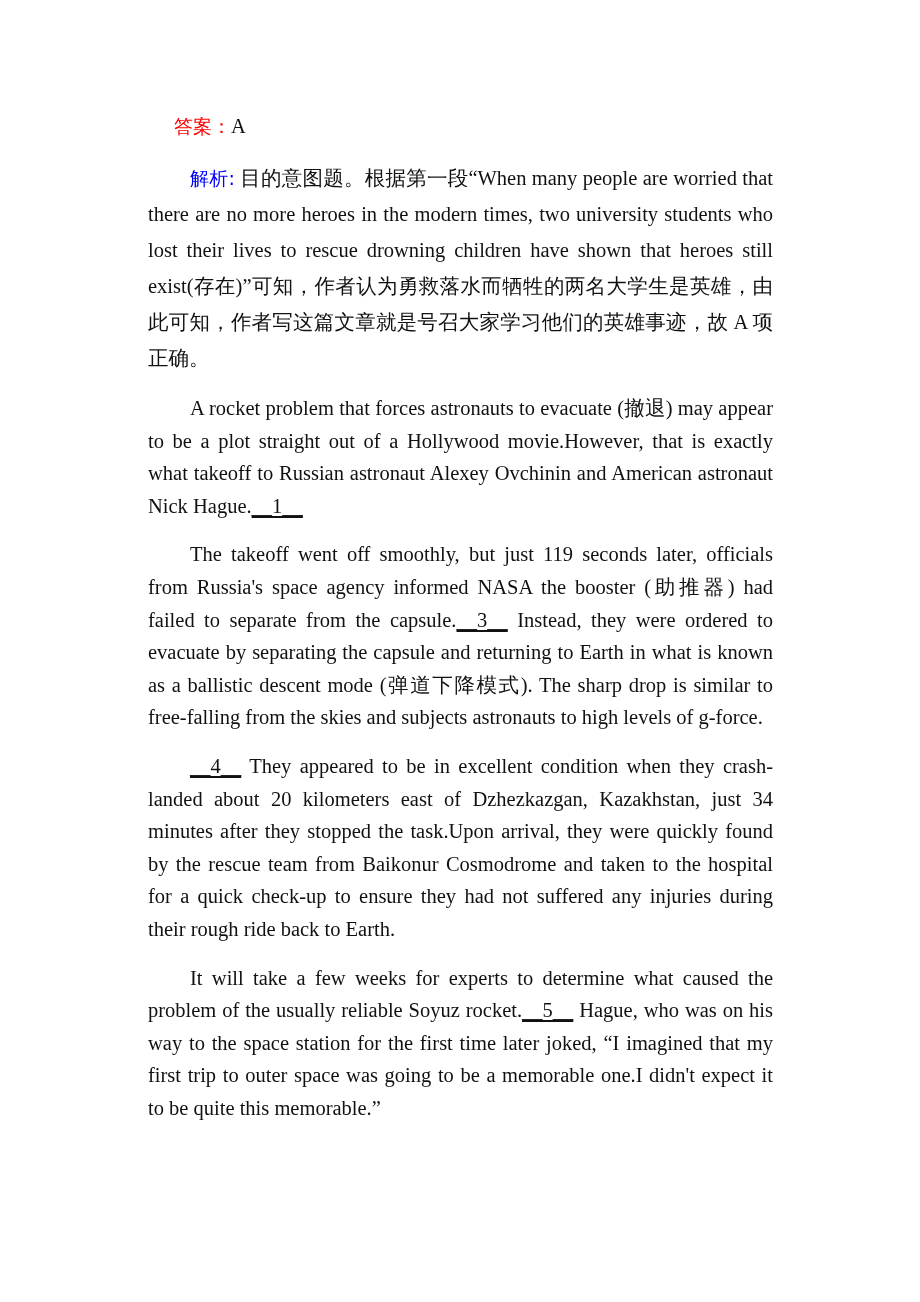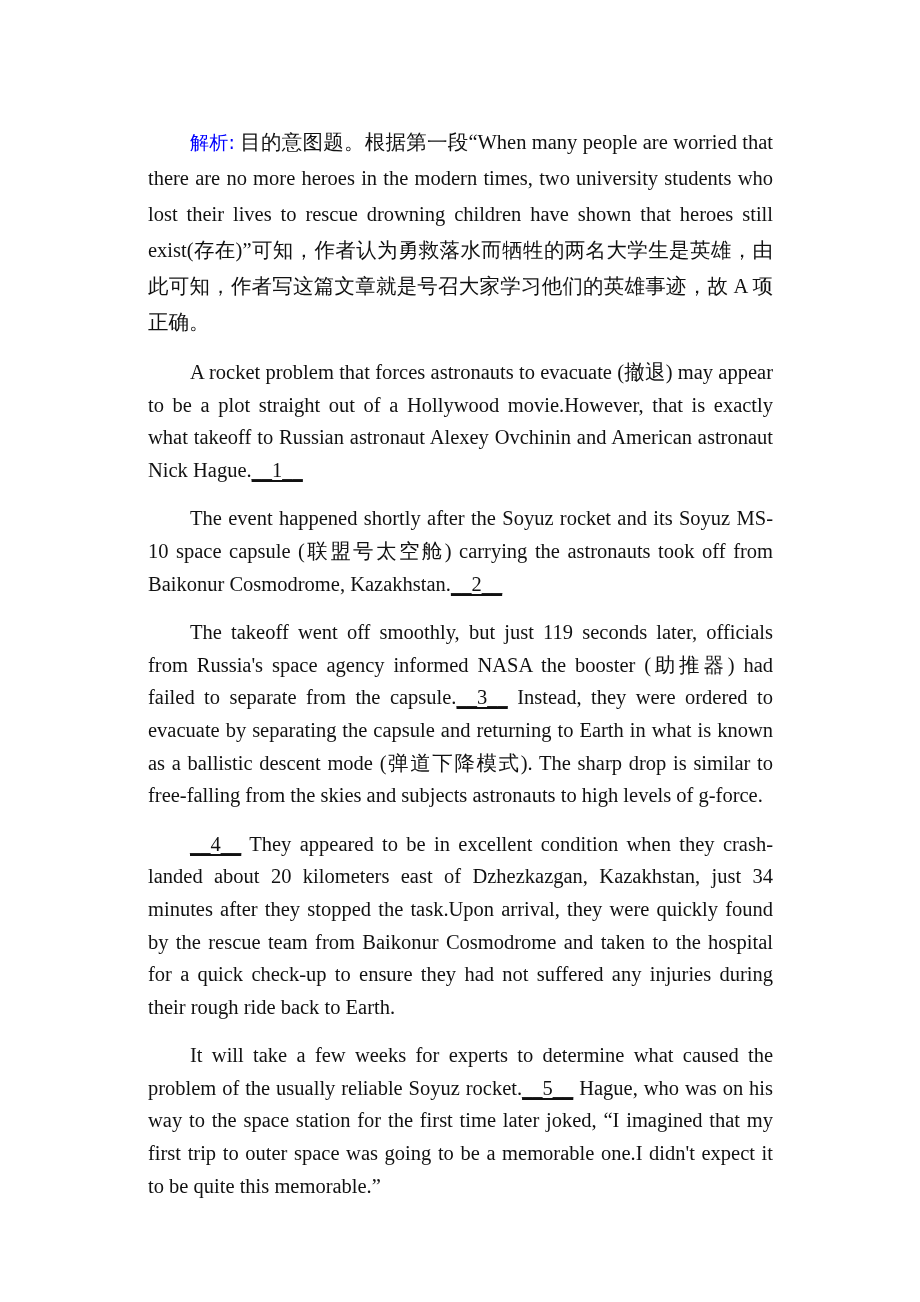--- a/index.html
+++ b/index.html
@@ -21,33 +21,33 @@
   .label-red { color: #ff0000; font-family: "DejaVu Sans", sans-serif; font-size: 19px; }
   .label-blue { color: #0000ff; font-family: "DejaVu Sans", sans-serif; font-size: 19px; }
   .section-title { padding-left: 42px; height: 36px; line-height: 36px; font-size: 20px; }
   .blank { text-decoration: underline; text-underline-offset: 3px; white-space: pre; font-family: Liberation Serif, serif; }
 </style>
 </head>
 <body>
 
 <div class="page">
 
+  <div class="answer-line">
+    <span class="label-red">答案：</span><span>A</span>
+  </div>
 
   <p class="p indent analysis-line">
     <span class="label-blue">解析:</span><span> 目的意图题。根据第一段“When many people are worried that there are no more heroes in the modern times, two university students who lost their lives to rescue drowning children have shown that heroes still exist(存在)”可知，作者认为勇救落水而牺牲的两名大学生是英雄，由此可知，作者写这篇文章就是号召大家学习他们的英雄事迹，故 A 项正确。</span>
   </p>
 
 
   <p class="p indent">
     <span>A rocket problem that forces astronauts to evacuate (撤退) may appear to be a plot straight out of a Hollywood movie.However, that is exactly what takeoff to Russian astronaut Alexey Ovchinin and American astronaut Nick Hague.</span><span class="blank">__1__</span><span></span>
   </p>
 
-  <p class="p indent">
-    <span>The event happened shortly after the Soyuz rocket and its Soyuz MS-10 space capsule (联盟号太空舱) carrying the astronauts took off from Baikonur Cosmodrome, Kazakhstan.</span><span class="blank">__2__</span><span></span>
-  </p>
 
   <p class="p indent">
     <span>The takeoff went off smoothly, but just 119 seconds later, officials from Russia's space agency informed NASA the booster (助推器) had failed to separate from the capsule.</span><span class="blank">__3__</span><span> Instead, they were ordered to evacuate by separating the capsule and returning to Earth in what is known as a ballistic descent mode (弹道下降模式). The sharp drop is similar to free-falling from the skies and subjects astronauts to high levels of g-force.</span>
   </p>
 
   <p class="p indent">
     <span></span><span class="blank">__4__</span><span> They appeared to be in excellent condition when they crash-landed about 20 kilometers east of Dzhezkazgan, Kazakhstan, just 34 minutes after they stopped the task.Upon arrival, they were quickly found by the rescue team from Baikonur Cosmodrome and taken to the hospital for a quick check-up to ensure they had not suffered any injuries during their rough ride back to Earth.</span>
   </p>
 
   <p class="p indent">

